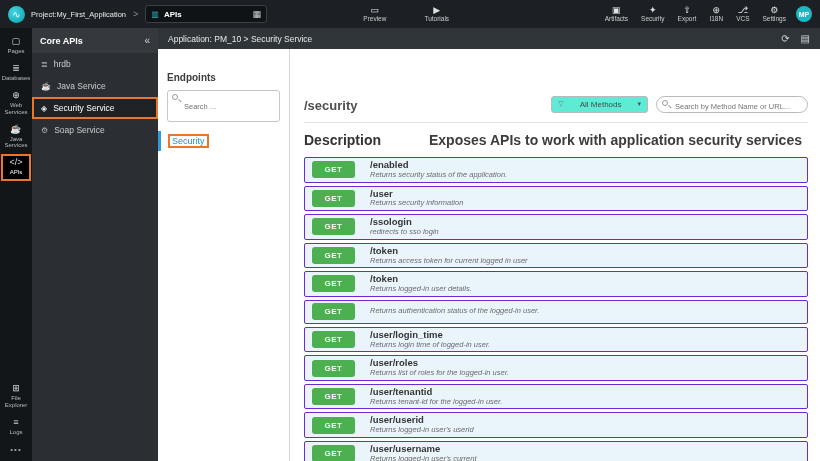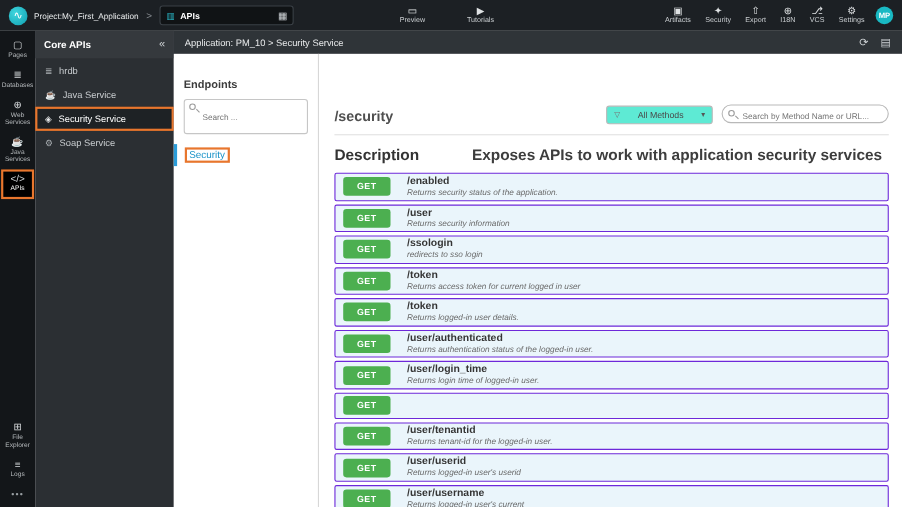--- a/index.html
+++ b/index.html
@@ -283,35 +283,38 @@
                 <button class="get-badge">GET</button>
                 <div class="row-text">
                   <span class="row-path">/token</span>
                   <span class="row-desc">Returns logged-in user details.</span>
                 </div>
               </div>
 
               <div class="row">
                 <button class="get-badge">GET</button>
                 <div class="row-text">
-                  <span class="row-path">/user/authenticated</span>
                   <span class="row-desc">Returns authentication status of the logged-in user.</span>
                 </div>
               </div>
 
               <div class="row">
                 <button class="get-badge">GET</button>
                 <div class="row-text">
                   <span class="row-path">/user/login_time</span>
                   <span class="row-desc">Returns login time of logged-in user.</span>
                 </div>
               </div>
 
               <div class="row">
                 <button class="get-badge">GET</button>
+                <div class="row-text">
+                  <span class="row-path">/user/roles</span>
+                  <span class="row-desc">Returns list of roles for the logged-in user.</span>
+                </div>
               </div>
 
               <div class="row">
                 <button class="get-badge">GET</button>
                 <div class="row-text">
                   <span class="row-path">/user/tenantid</span>
                   <span class="row-desc">Returns tenant-id for the logged-in user.</span>
                 </div>
               </div>
 

